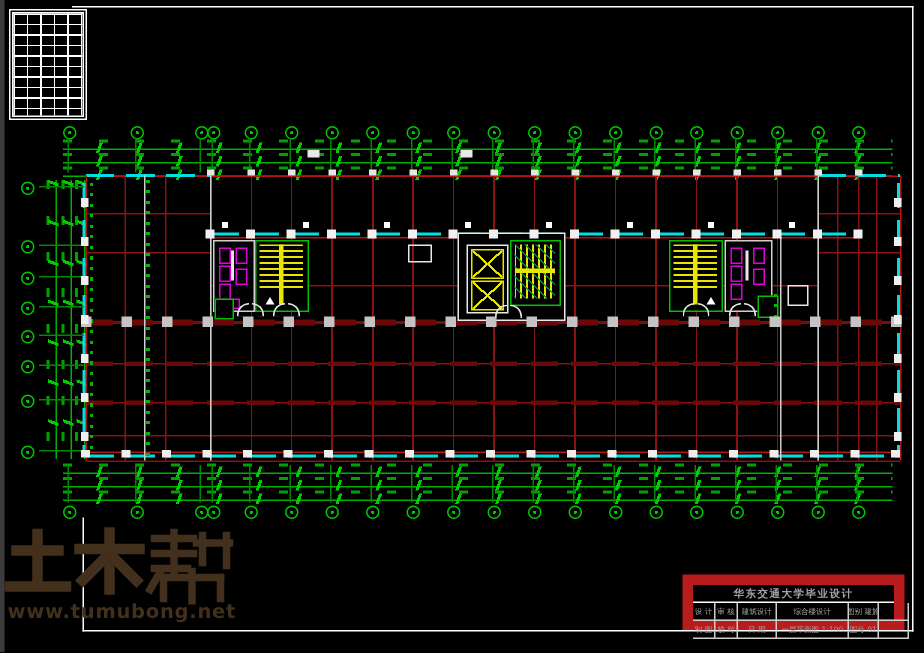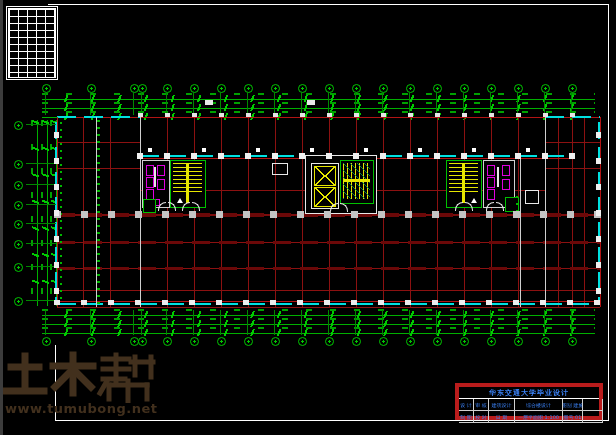--- a/index.html
+++ b/index.html
@@ -54,21 +54,21 @@
   .arcs::before{left:0;border-right:none;border-radius:9px 0 0 0;}
   .arcs::after{right:0;border-left:none;border-radius:0 9px 0 0;}
   
   #schedule{position:absolute;left:8px;top:8px;width:46px;height:68px;border:1px solid #fff;
      box-shadow:0 0 0 1px #000,0 0 0 2px #fff;
      background-image:repeating-linear-gradient(180deg,#fff 0 1px,transparent 1px 7px),
                       repeating-linear-gradient(90deg,#fff 0 1px,transparent 1px 9px);}
   
   #wm-url{position:absolute;left:5px;top:401px;font-size:13px;font-weight:bold;letter-spacing:.5px;color:#42301d;}
   
-  #tblock{position:absolute;left:455px;top:383px;width:148px;height:37px;border:4px solid #b91c1c;box-sizing:border-box;color:#3b82f6;}
+  #tblock{position:absolute;left:455px;top:383px;width:148px;height:37px;border:7px solid #b91c1c;box-sizing:border-box;color:#a3a3a3;}
   #tb-header{height:11px;border-bottom:1px solid #fff;display:flex;align-items:center;justify-content:center;
      font-size:7px;font-weight:bold;letter-spacing:1px;white-space:nowrap;overflow:hidden;}
   #tb-body{display:grid;grid-template-columns:15px 15px 26px 48px 20px 20px;grid-auto-rows:12px;font-size:5px;}
   #tb-body>div{border-right:1px solid #cfcfcf;border-bottom:1px solid #cfcfcf;display:flex;align-items:center;justify-content:center;
      white-space:nowrap;overflow:hidden;}
 </style>
 </head>
 <body>
 
 <div id="stage">

